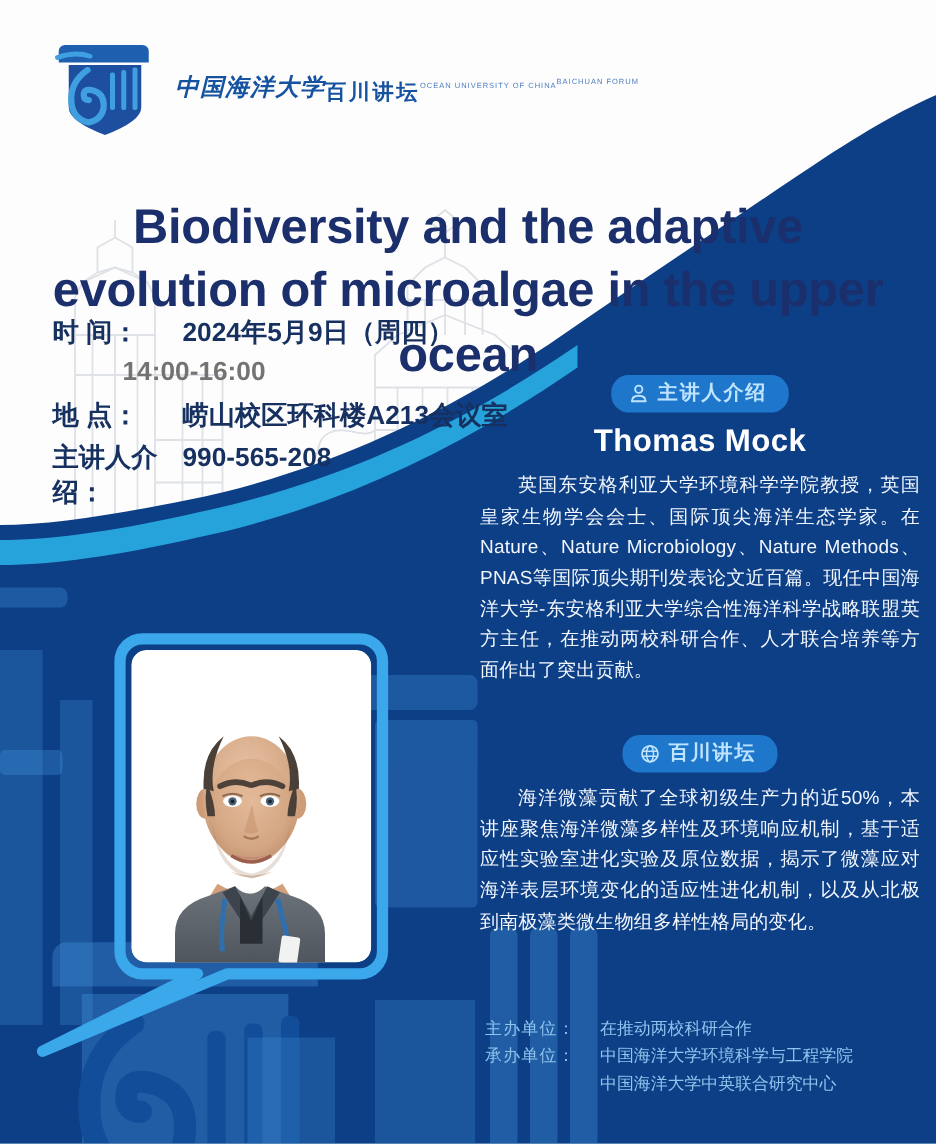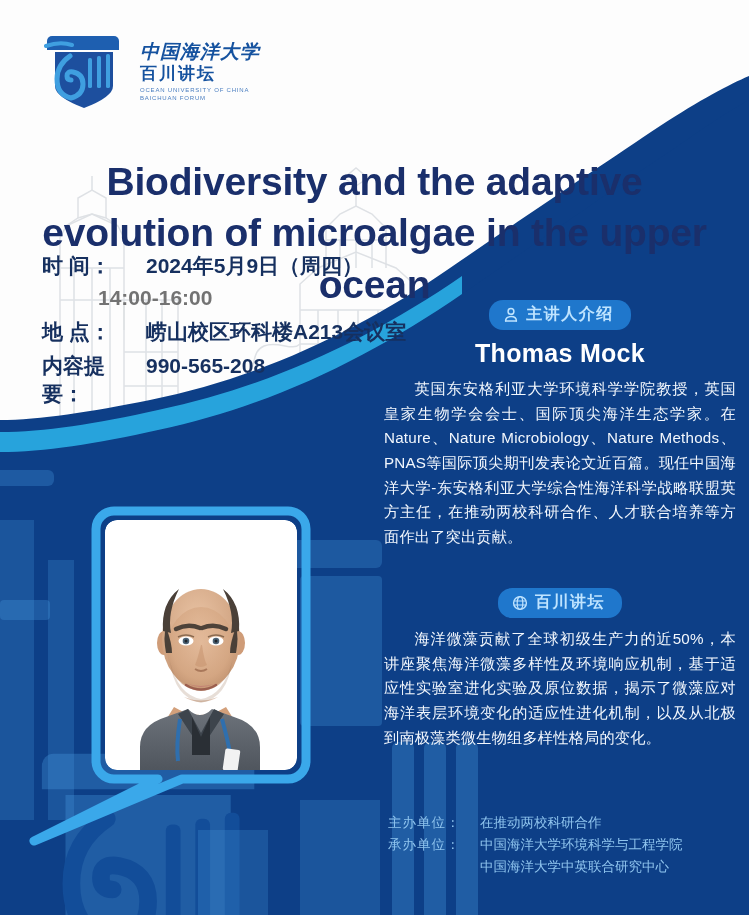--- a/index.html
+++ b/index.html
@@ -16,21 +16,21 @@
     background:#ffffff;
   }
 
   
   .bg-svg{position:absolute;left:0;top:0;width:749px;height:915px;}
   .bg-white{position:absolute;left:0;top:0;width:749px;height:915px;background:#fdfdfd;}
 
   
   .logo-wrap{position:absolute;left:44px;top:32px;display:flex;align-items:center;gap:12px;}
   .logo-mark{width:84px;height:78px;}
-  .logo-txt{display:flex;flex-direction:column;justify-content:center;line-height:1;}
+  .logo-txt{display:flex;flex-direction:row;justify-content:center;line-height:1;}
   .logo-cn1{font-size:19px;color:#15529f;font-weight:bold;letter-spacing:1px;font-family:"Liberation Serif","DejaVu Serif",serif;font-style:italic;}
   .logo-cn2{font-size:17px;color:#15529f;font-weight:bold;letter-spacing:2px;margin-top:4px;}
   .logo-en1{font-size:6px;color:#4a7ec0;letter-spacing:.8px;margin-top:5px;}
   .logo-en2{font-size:6px;color:#4a7ec0;letter-spacing:.8px;margin-top:2px;}
 
   
   .title{
     position:absolute;left:40px;top:156px;width:669px;
     text-align:center;color:#1a2f6b;font-weight:bold;
     font-size:39px;line-height:1.32;letter-spacing:-0.2px;
@@ -319,21 +319,21 @@
     <div class="drow">
       <div class="dlabel">时    间：</div>
       <div class="dvalue">2024年5月9日（周四）</div>
     </div>
     <div class="dsub">14:00-16:00</div>
     <div class="drow">
       <div class="dlabel">地    点：</div>
       <div class="dvalue">崂山校区环科楼A213会议室</div>
     </div>
     <div class="drow">
-      <div class="dlabel">内容提要：</div>
+      <div class="dlabel">主讲人介绍：</div>
       <div class="dvalue">990-565-208</div>
     </div>
   </div>
 
   <div class="rcol">
     <div class="badge-center">
       <span class="badge">
         <svg width="16" height="16" viewBox="0 0 16 16">
           <circle cx="8" cy="4.4" r="2.9" fill="none" stroke="#bfe4ff" stroke-width="1.5"></circle>
           <path d="M2.6,14 q0,-4.4 5.4,-4.4 q5.4,0 5.4,4.4" fill="none" stroke="#bfe4ff" stroke-width="1.5" stroke-linecap="round"></path>

